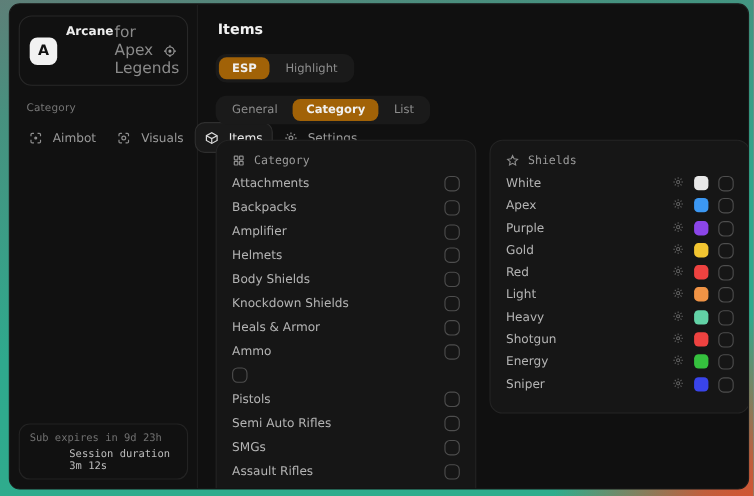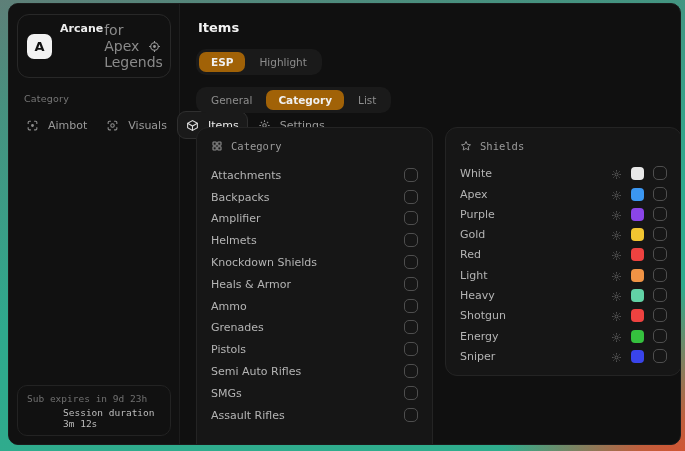--- a/index.html
+++ b/index.html
@@ -68,21 +68,21 @@
   .panel {
     width:237px; flex:0 0 237px; background:#161616;
     border:1px solid #242424; border-radius:12px; padding:10px 14px 12px 14px;
   }
   .panel-header {
     display:flex; align-items:center; gap:8px; color:#9b9b9b;
     font-family:"DejaVu Sans Mono","Liberation Mono",monospace;
     font-size:10.5px; margin:2px 0 8px 0;
   }
   .panel-header .ic { display:flex; color:#8f8f8f; }
-  .row { display:flex; align-items:flex-end; height:21.8px; }
+  .row { display:flex; align-items:flex-start; height:21.8px; }
   .rarity-row { height:20.3px; }
   .row-label { color:#b4b4b4; font-size:11px; flex:1; }
   .checkbox {
     width:14px; height:14px; border:1.5px solid #4e4e4e; border-radius:5px;
     flex:0 0 14px; cursor:pointer;
   }
   .row-gear { display:flex; color:#646464; margin-right:9px; cursor:pointer; }
   .swatch { width:13px; height:13px; border-radius:4px; margin-right:9px; flex:0 0 13px; cursor:pointer; }
 </style>
 </head>
@@ -196,38 +196,41 @@
             <div class="row">
               <span class="row-label">Amplifier</span>
               <span class="checkbox"></span>
             </div>
 
             <div class="row">
               <span class="row-label">Helmets</span>
               <span class="checkbox"></span>
             </div>
 
+            <div class="row">
+              <span class="row-label">Body Shields</span>
+              <span class="checkbox"></span>
+            </div>
 
             <div class="row">
               <span class="row-label">Knockdown Shields</span>
               <span class="checkbox"></span>
             </div>
 
             <div class="row">
               <span class="row-label">Heals &amp; Armor</span>
               <span class="checkbox"></span>
             </div>
 
             <div class="row">
               <span class="row-label">Ammo</span>
               <span class="checkbox"></span>
             </div>
 
             <div class="row">
-              <span class="row-label">Grenades</span>
               <span class="checkbox"></span>
             </div>
 
             <div class="row">
               <span class="row-label">Pistols</span>
               <span class="checkbox"></span>
             </div>
 
             <div class="row">
               <span class="row-label">Semi Auto Rifles</span>

